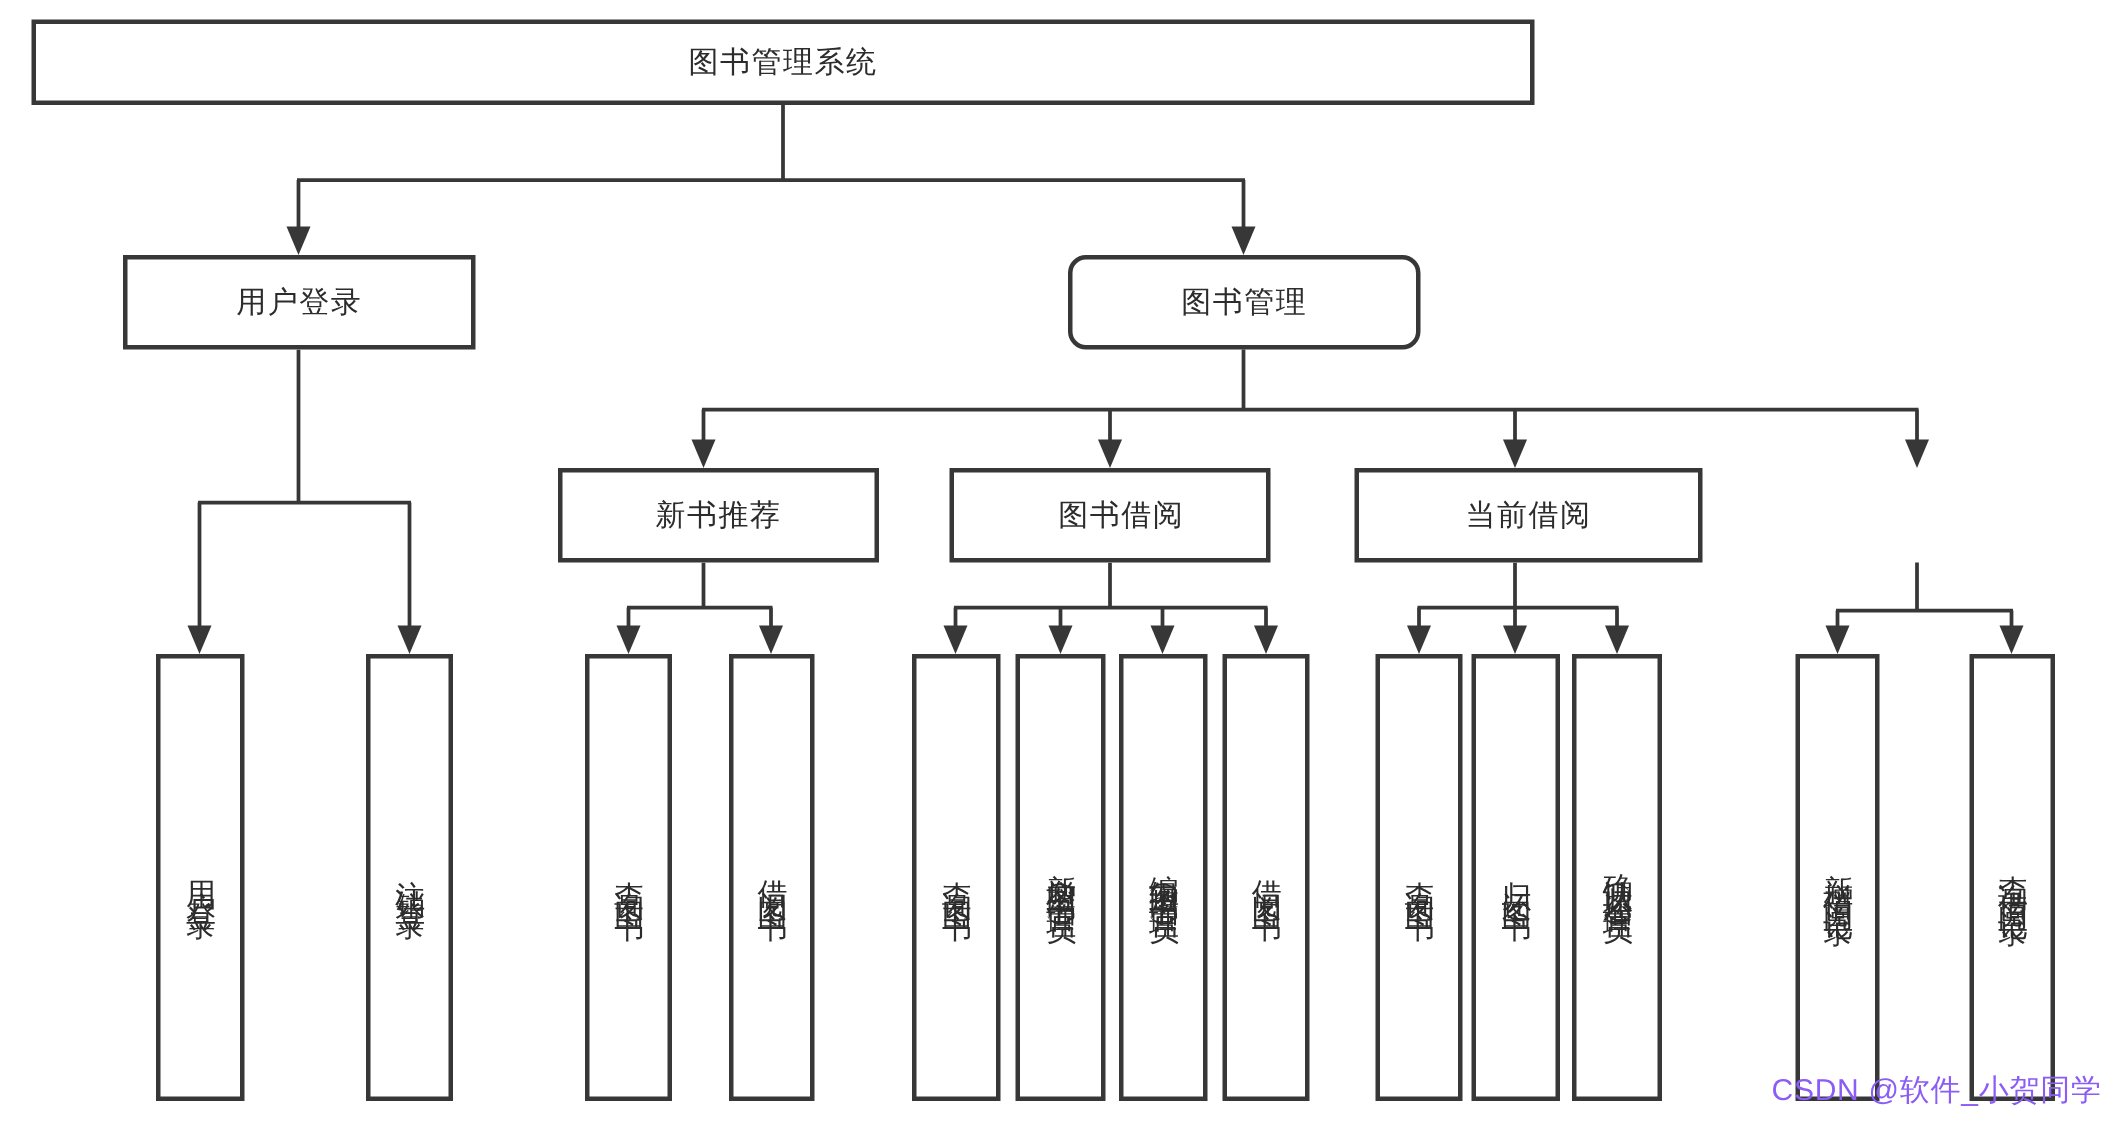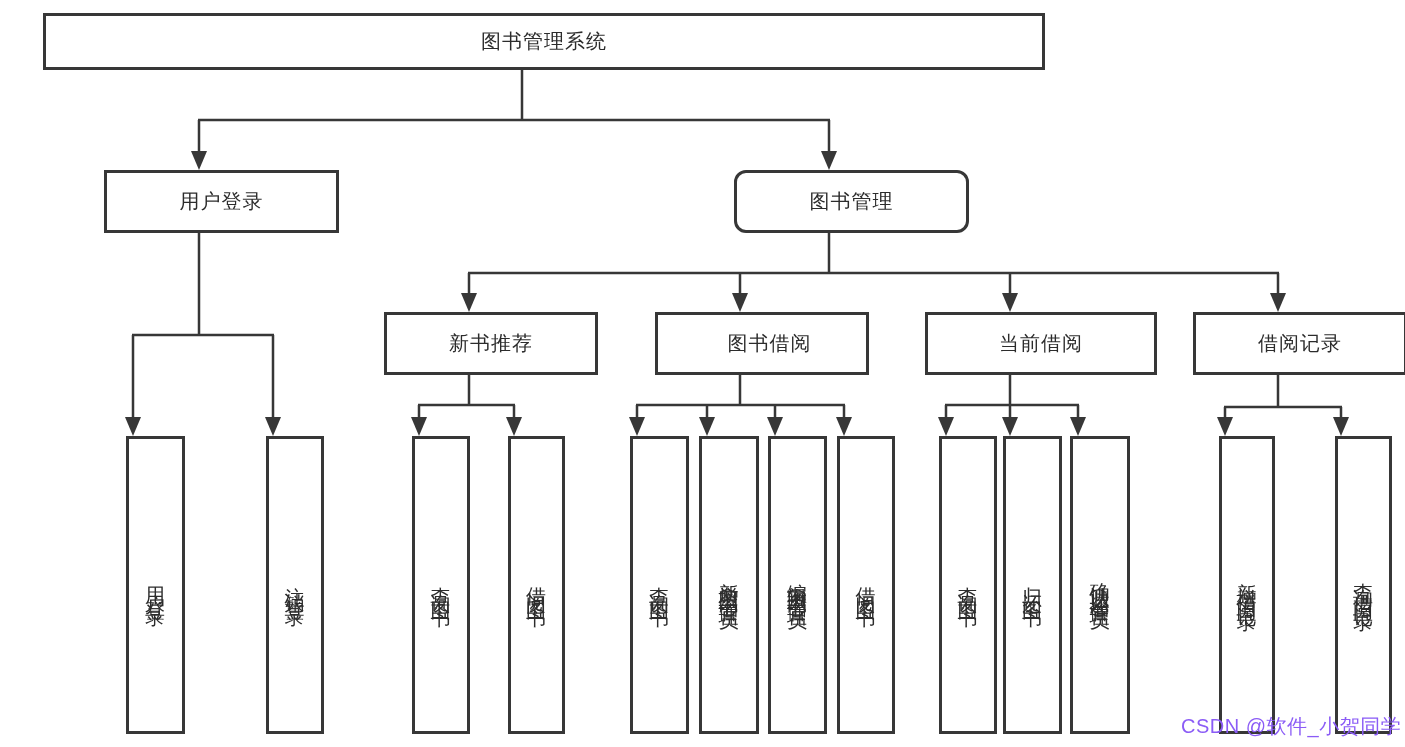--- a/index.html
+++ b/index.html
@@ -25,21 +25,20 @@
   }
   .box {
     position: absolute;
     box-sizing: border-box;
     border: 3px solid #373737;
     background: #ffffff;
     display: flex;
     align-items: center;
     justify-content: center;
     color: #2c2c2c;
-    margin-left: 22px;
   }
   .h-label {
     font-size: 20px;
     letter-spacing: 1px;
     white-space: nowrap;
   }
   .v-label {
     writing-mode: vertical-rl;
     text-orientation: mixed;
     font-size: 20px;
@@ -109,31 +108,28 @@
     <span class="h-label">图书管理系统</span>
   </div>
 
   <div class="box" style="left:82px; top:170px; width:235px; height:63px;">
     <span class="h-label">用户登录</span>
   </div>
   <div class="box" style="left:712px; top:170px; width:235px; height:63px;border-radius:12px;">
     <span class="h-label">图书管理</span>
   </div>
 
-  <div class="box" style="left:362px; top:312px; width:214px; height:63px;">
+  <div class="box" style="left:372px; top:312px; width:214px; height:63px;">
     <span class="h-label">新书推荐</span>
   </div>
   <div class="box" style="left:633px; top:312px; width:214px; height:63px;padding-left:15px;">
     <span class="h-label">图书借阅</span>
   </div>
   <div class="box" style="left:903px; top:312px; width:232px; height:63px;font-family:Liberation Mono, monospace;">
     <span class="h-label">当前借阅</span>
-  </div>
-  <div class="box" style="left:1171px; top:312px; width:214px; height:63px;">
-    <span class="h-label">借阅记录</span>
   </div>
 
   <div class="box" style="left:104px; top:436px; width:59px; height:298px;">
     <span class="v-label">用户登录</span>
   </div>
   <div class="box" style="left:244px; top:436px; width:58px; height:298px;">
     <span class="v-label">注销登录</span>
   </div>
 
   <div class="box" style="left:390px; top:436px; width:58px; height:298px;">

